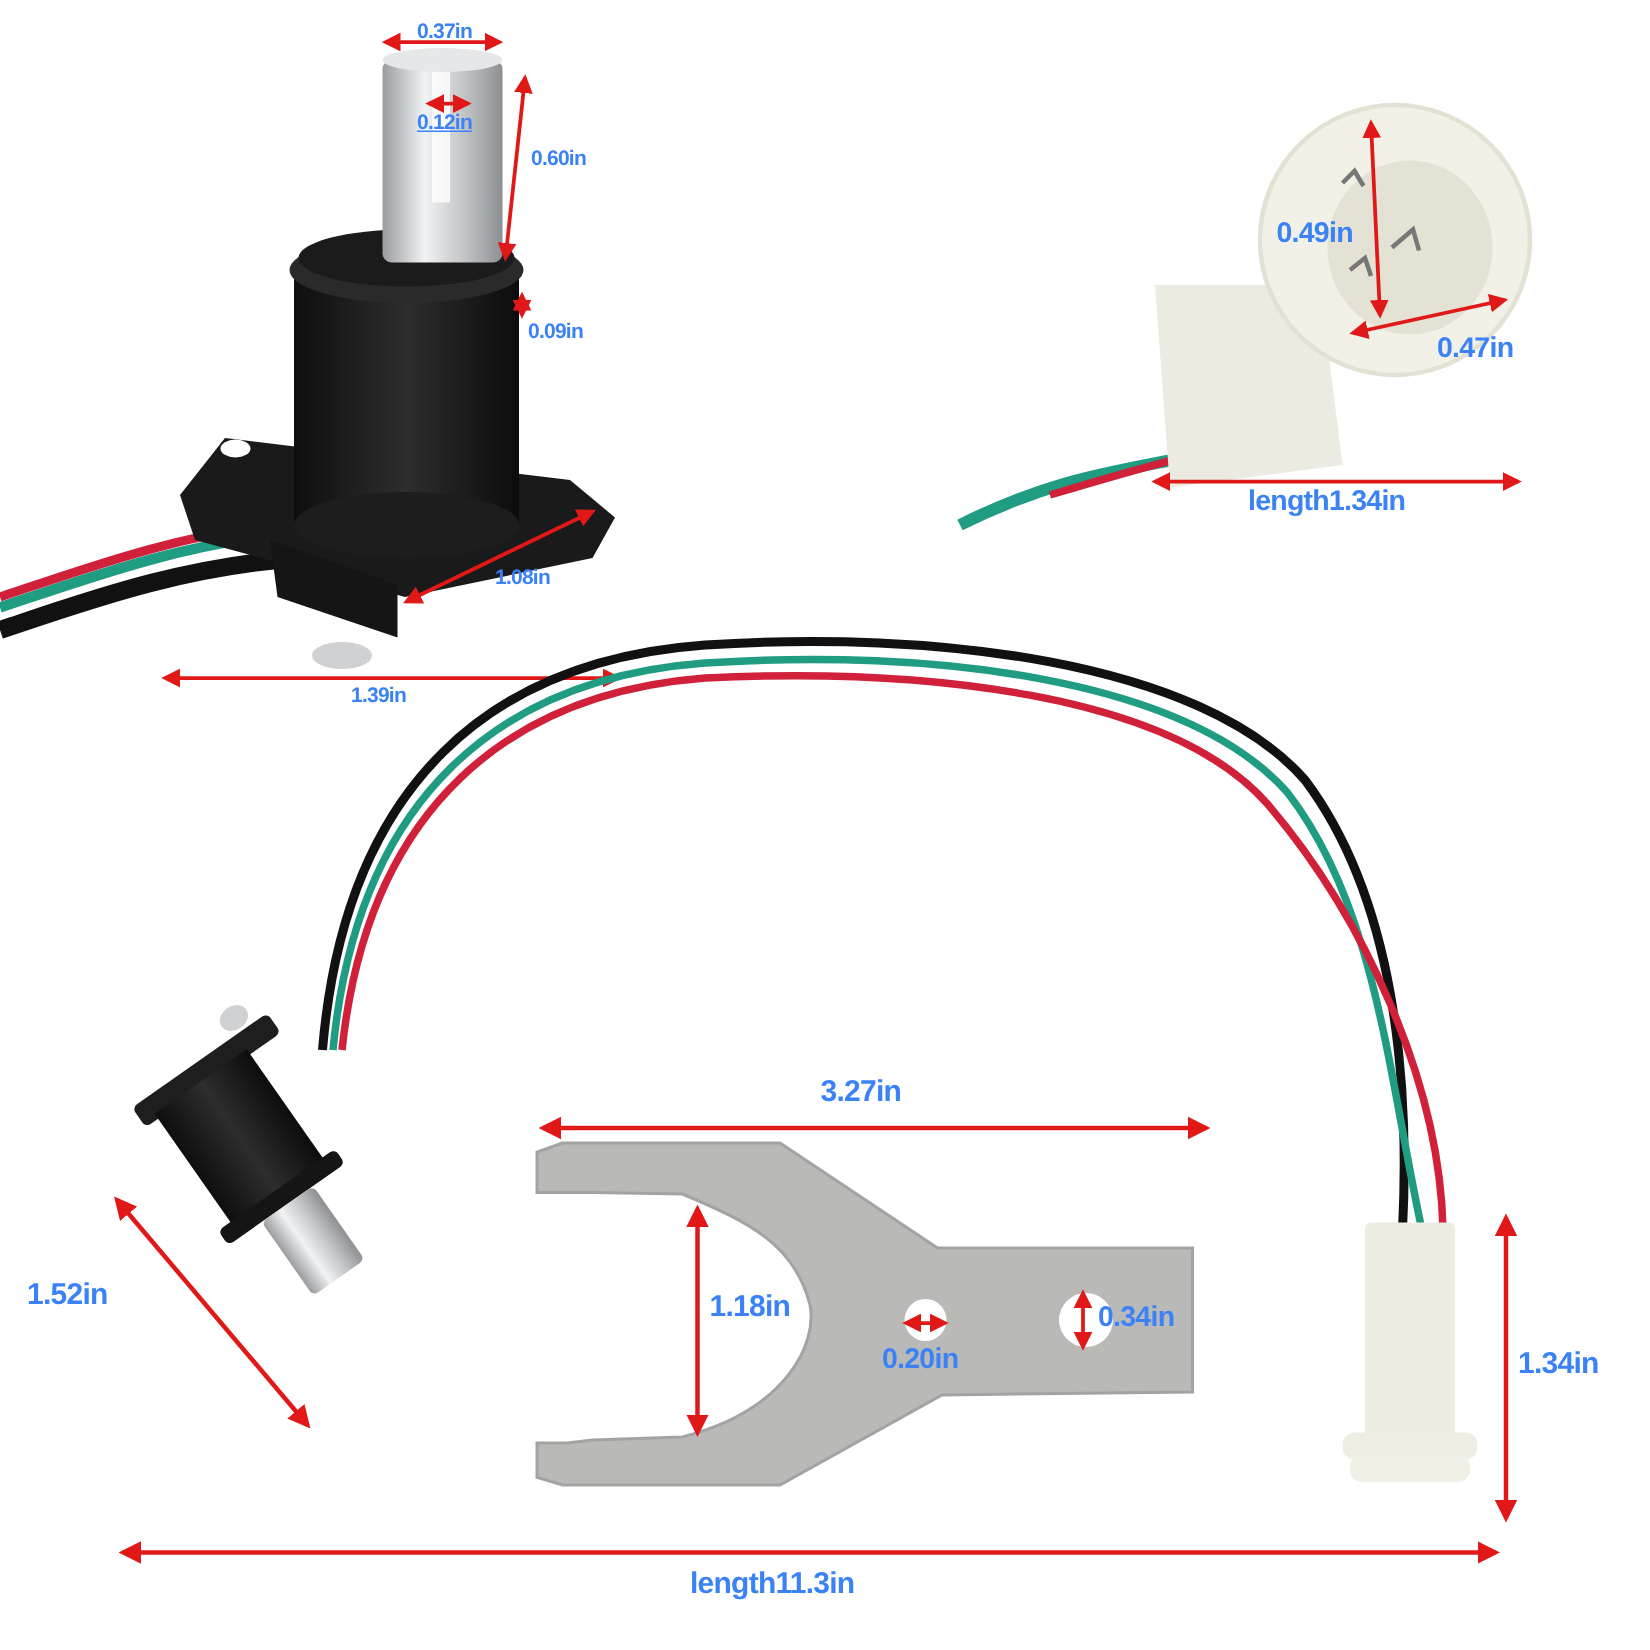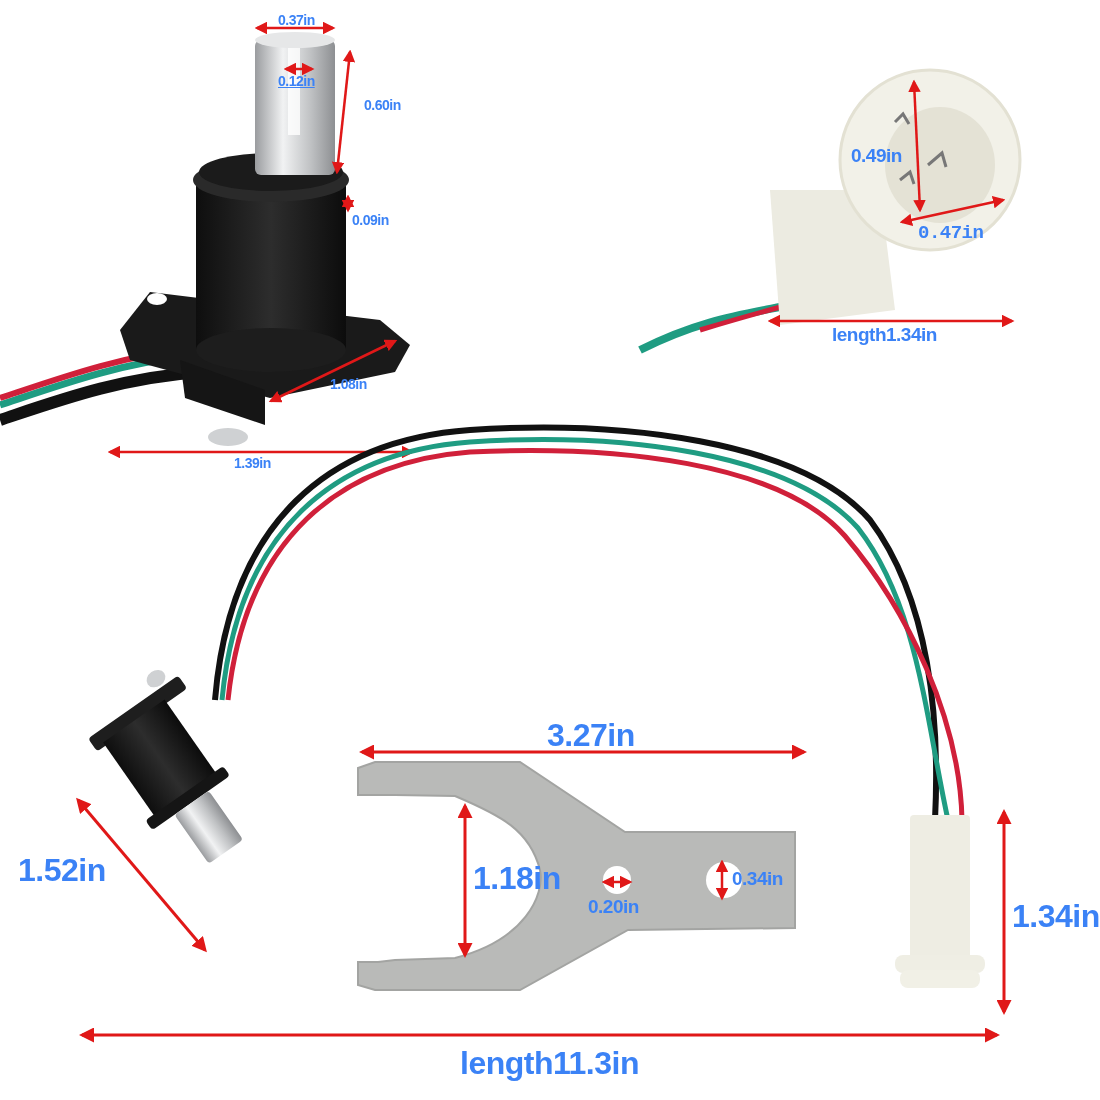--- a/index.html
+++ b/index.html
@@ -1,21 +1,21 @@
 <!DOCTYPE html>
 <html><head>
 <meta charset="utf-8">
 <style>
   html, body { margin:0; padding:0; background:#ffffff; }
   body { width:1100px; height:1100px; position:relative; overflow:hidden; font-family:"Liberation Sans", sans-serif; }
   svg.stage { position:absolute; left:0; top:0; width:1100px; height:1100px; }
   .lbl { position:absolute; font-family:"Liberation Sans", sans-serif; font-weight:bold; color:#3b82f6; white-space:nowrap; letter-spacing:-0.5px; }
   .s { font-size:14px; }
   .m { font-size:19px; }
-  .l { font-size:32px; }
+  .l { font-size:20px; }
 </style>
 </head>
 <body>
 
 <svg class="stage" viewBox="0 0 1100 1100">
   <defs>
     <marker id="ah" viewBox="0 0 10 10" refX="8" refY="5" markerWidth="5" markerHeight="5" orient="auto-start-reverse">
       <path d="M0,0 L10,5 L0,10 z" fill="#e01818"></path>
     </marker>
     <linearGradient id="metal" x1="0" x2="1">
@@ -103,27 +103,27 @@
     <rect x="895" y="955" width="90" height="18" rx="8" fill="#efeee4"></rect>
     <rect x="900" y="970" width="80" height="18" rx="8" fill="#f1f0e6"></rect>
   </g>
   <line x1="1004" y1="812" x2="1004" y2="1012" stroke="#e01818" stroke-width="3" marker-start="url(#ah)" marker-end="url(#ah)"></line>
 
   <line x1="82" y1="1035" x2="997" y2="1035" stroke="#e01818" stroke-width="3" marker-start="url(#ah)" marker-end="url(#ah)"></line>
 </svg>
 
 <div class="lbl s" style="left:278px;top:12px;">0.37in</div>
 <div class="lbl s" style="left:278px;top:73px;text-decoration:underline;">0.12in</div>
-<div class="lbl s" style="left:364px;top:97px;">0.60in</div>
+<div class="lbl s" style="left:354px;top:97px;">0.60in</div>
 <div class="lbl s" style="left:352px;top:212px;">0.09in</div>
 <div class="lbl s" style="left:330px;top:376px;">1.08in</div>
 <div class="lbl s" style="left:234px;top:455px;">1.39in</div>
 
 <div class="lbl m" style="left:851px;top:145px;">0.49in</div>
-<div class="lbl m" style="left:918px;top:222px;font-family:Liberation Mono, monospace;">0.47in</div>
+<div class="lbl m" style="left:958px;top:222px;">0.47in</div>
 <div class="lbl m" style="left:832px;top:324px;">length1.34in</div>
 
 <div class="lbl l" style="left:18px;top:852px;">1.52in</div>
 <div class="lbl l" style="left:547px;top:717px;">3.27in</div>
 <div class="lbl l" style="left:473px;top:860px;text-align:center;">1.18in</div>
 <div class="lbl m" style="left:588px;top:896px;">0.20in</div>
 <div class="lbl m" style="left:732px;top:868px;">0.34in</div>
 <div class="lbl l" style="left:1012px;top:898px;text-align:right;">1.34in</div>
 <div class="lbl l" style="left:460px;top:1045px;">length11.3in</div>
 

